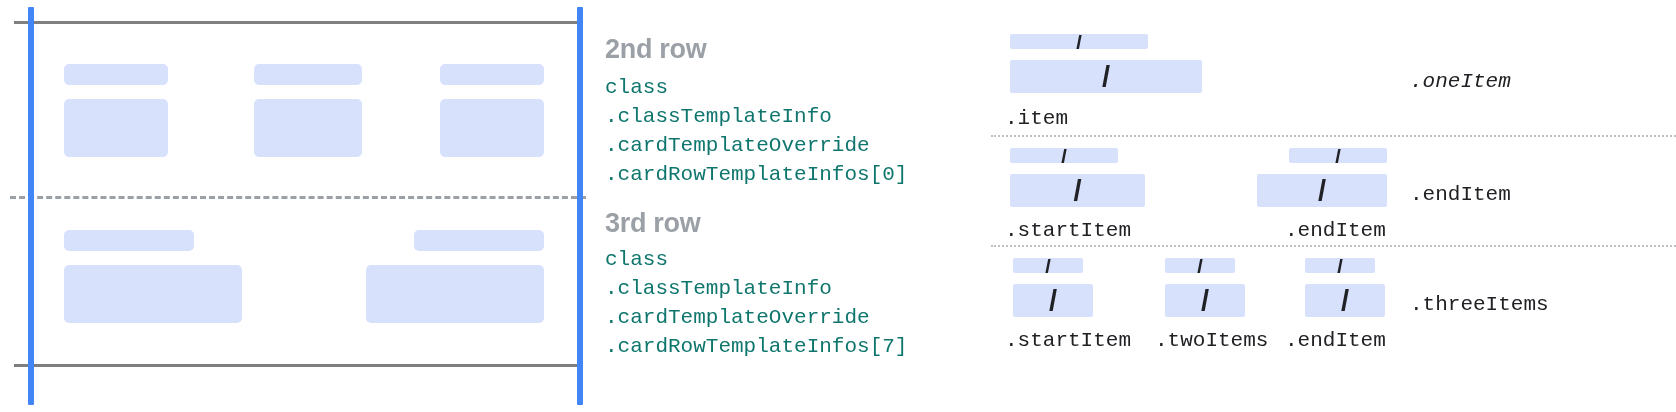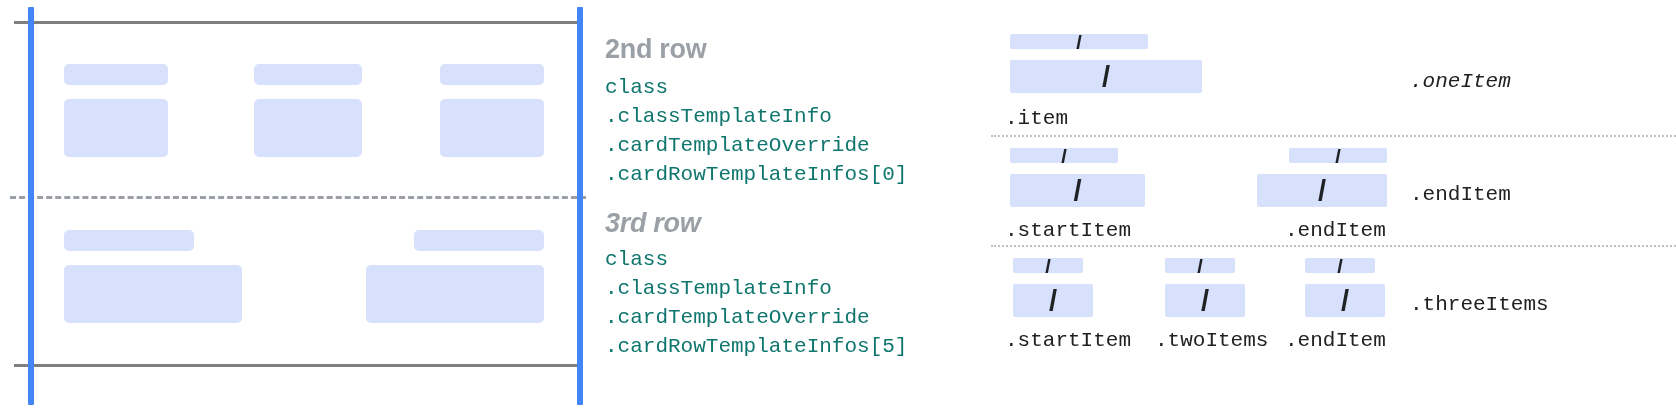--- a/index.html
+++ b/index.html
@@ -146,25 +146,25 @@
 
     <div>
       <div class="row-head" style="left:5px;top:34px;">2nd row</div>
       <div class="mono-block" style="left:5px;top:73px;">class</div>
       <div class="mono-block" style="left:5px;top:102px;">.classTemplateInfo</div>
       <div class="mono-block" style="left:5px;top:131px;">.cardTemplateOverride</div>
       <div class="mono-block" style="left:5px;top:160px;">.cardRowTemplateInfos[0]</div>
     </div>
 
     <div>
-      <div class="row-head" style="left:5px;top:208px;font-style:italic;">3rd row</div>
+      <div class="row-head" style="left:5px;top:208px;">3rd row</div>
       <div class="mono-block" style="left:5px;top:245px;">class</div>
       <div class="mono-block" style="left:5px;top:274px;">.classTemplateInfo</div>
       <div class="mono-block" style="left:5px;top:303px;">.cardTemplateOverride</div>
-      <div class="mono-block" style="left:5px;top:332px;">.cardRowTemplateInfos[5]</div>
+      <div class="mono-block" style="left:5px;top:332px;">.cardRowTemplateInfos[7]</div>
     </div>
   </div>
 
   <div class="abs" style="left:985px;top:0;width:691px;height:412px;">
 
     <div>
       <div>
         <div class="chip chip-sm" style="left:25px;top:34px;width:138px;height:15px;">
           <span class="slash">/</span>
         </div>

